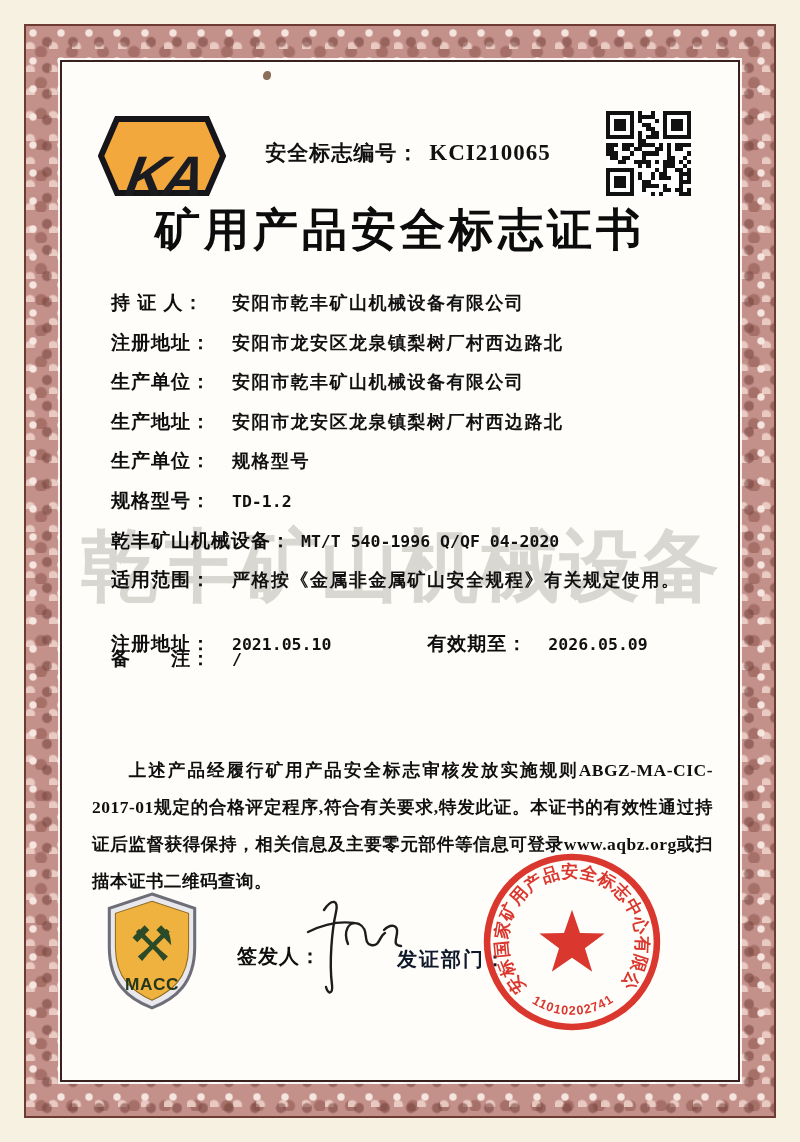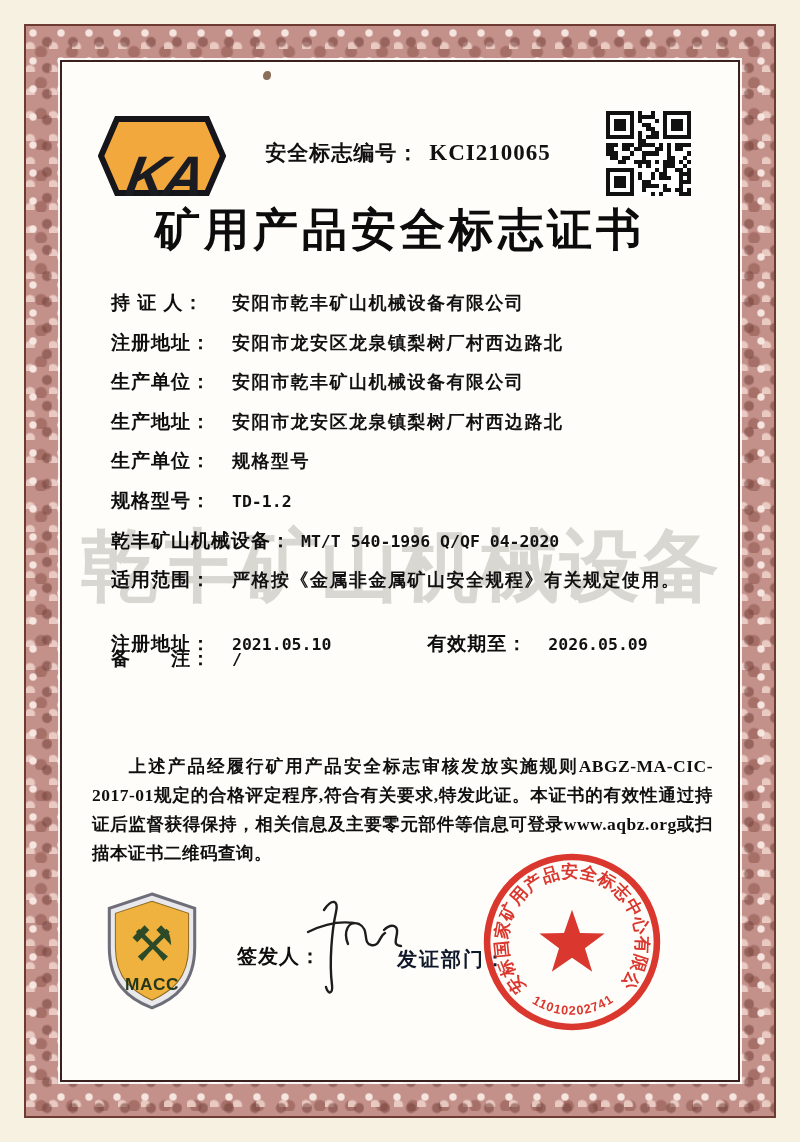--- a/index.html
+++ b/index.html
@@ -42,21 +42,21 @@
   .fields{left:94px;top:290px;width:618px;z-index:1;}
   .frow{display:flex;align-items:baseline;height:39.6px;}
   .flabel{font-size:19px;font-weight:bold;color:#0e0e0e;white-space:pre;min-width:121px;letter-spacing:1px;flex:none;margin-left:17px;}
   .frow.long .flabel{min-width:0;margin-right:10px;}
   .fvalue{font-family:"Liberation Serif",serif;font-size:18px;font-weight:600;color:#121212;letter-spacing:1.5px;}
   .fvalue.mono{font-family:"DejaVu Sans Mono",monospace;font-size:16.5px;font-weight:bold;letter-spacing:0;}
   .gap2{margin-left:96px;margin-top:24px;}
   
   .statement{left:92px;top:752px;width:621px;z-index:1;
     font-family:"Liberation Serif",serif;font-size:17.5px;font-weight:600;color:#101010;
-    line-height:29px;text-indent:2.1em;text-align:justify;letter-spacing:.5px;}
+    line-height:37px;text-indent:2.1em;text-align:justify;letter-spacing:.5px;}
   
   .signer{left:237px;top:943px;font-size:20px;font-weight:bold;color:#0e0e0e;z-index:1;letter-spacing:1px;}
   .issuer{left:397px;top:946px;font-size:20px;font-weight:bold;color:#0f172a;z-index:1;letter-spacing:2px;}
   .speck{border-radius:60% 45% 55% 50%;background:#6f4b33;opacity:.8;}
   svg text{font-family:"Liberation Sans",sans-serif;}
 </style>
 </head>
 <body>
 
 <div class="band"></div>

